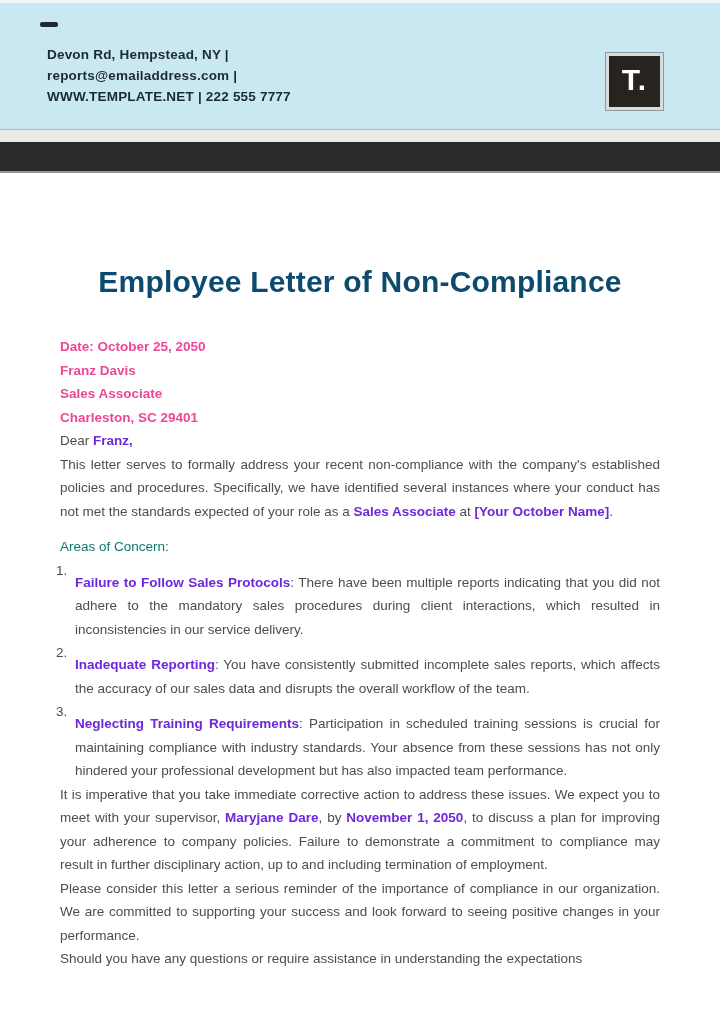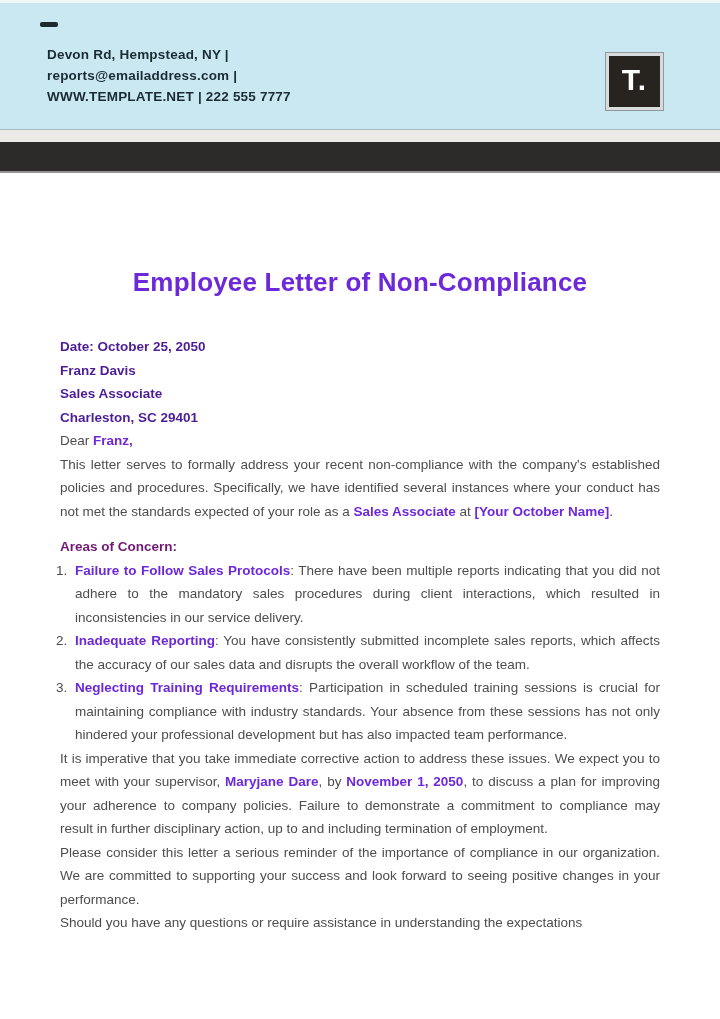--- a/index.html
+++ b/index.html
@@ -58,34 +58,34 @@
   
   .content {
     padding: 0 60px;
     color: #4d4d4d;
     font-size: 13.5px;
     line-height: 23.5px;
   }
   .title {
     margin: 92px 0 36px 0;
     text-align: center;
-    font-size: 26px;
+    font-size: 30px;
     line-height: 34px;
     font-weight: 700;
     letter-spacing: 0.2px;
-    color: #6d28d9;
+    color: #0c4a6e;
   }
   b { font-weight: 700; color: #6d28d9; }
-  .meta-line { font-weight: 700; color: #4c1d95; }
+  .meta-line { font-weight: 700; color: #ec4899; }
   p { margin: 0; }
   .para { text-align: justify; }
-  .heading { font-weight: 700; color: #701a75; margin-top: 12px; }
+  .heading { font-weight: 400; color: #0f766e; margin-top: 12px; }
   .concern { display: flex; }
   .concern-num { width: 19px; flex: 0 0 19px; margin-left: -4px; color: #4d4d4d; }
-  .concern-text { flex: 1; text-align: justify; }
+  .concern-text { flex: 1; text-align: justify; margin-top: 12px; }
   .gap-top { }
 </style>
 </head>
 <body>
 
 <div class="page">
 
   <header class="band">
     <div class="dash"></div>
     <div class="contact">

